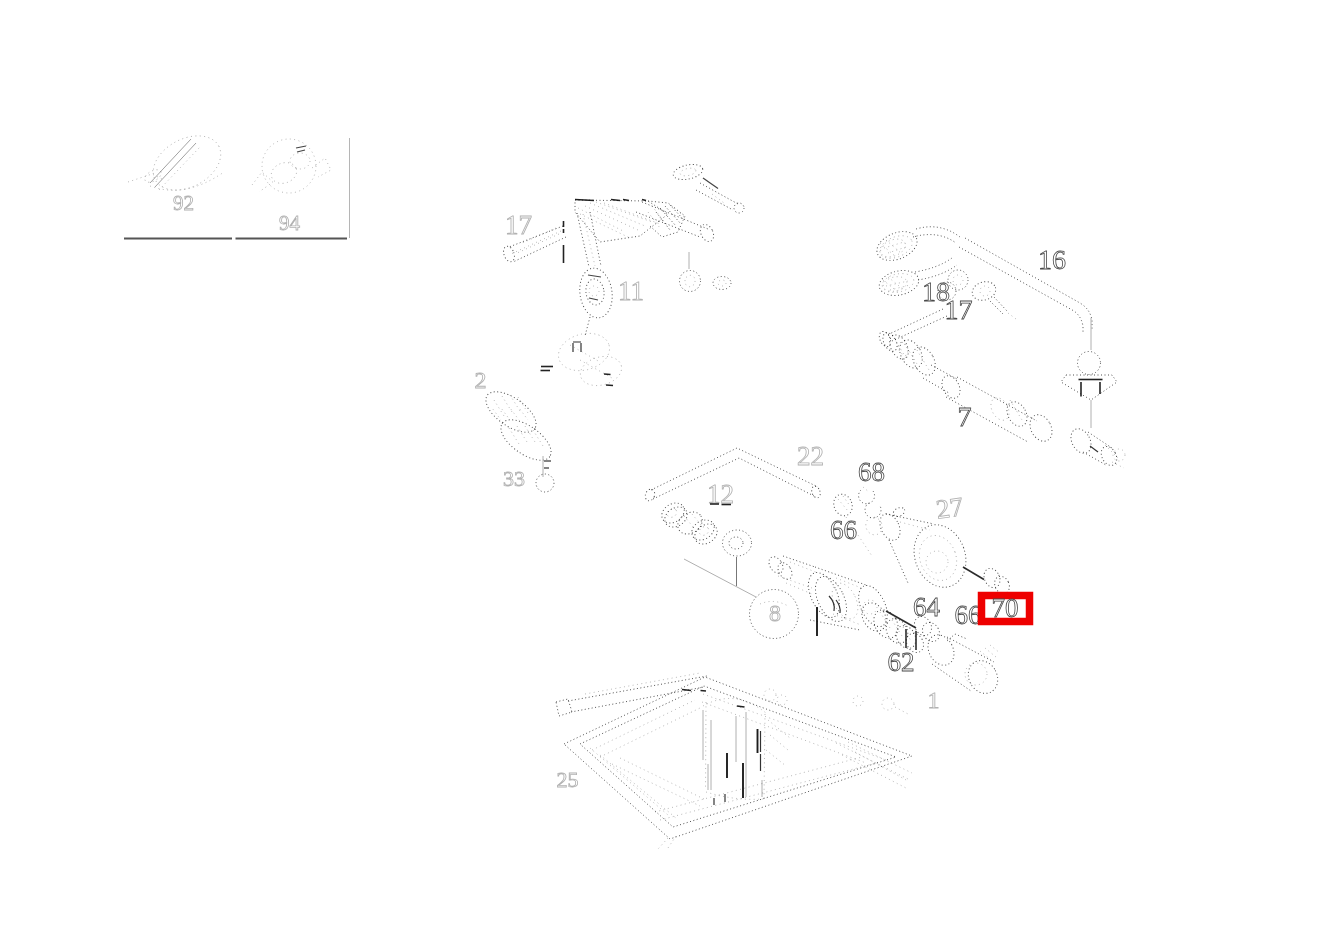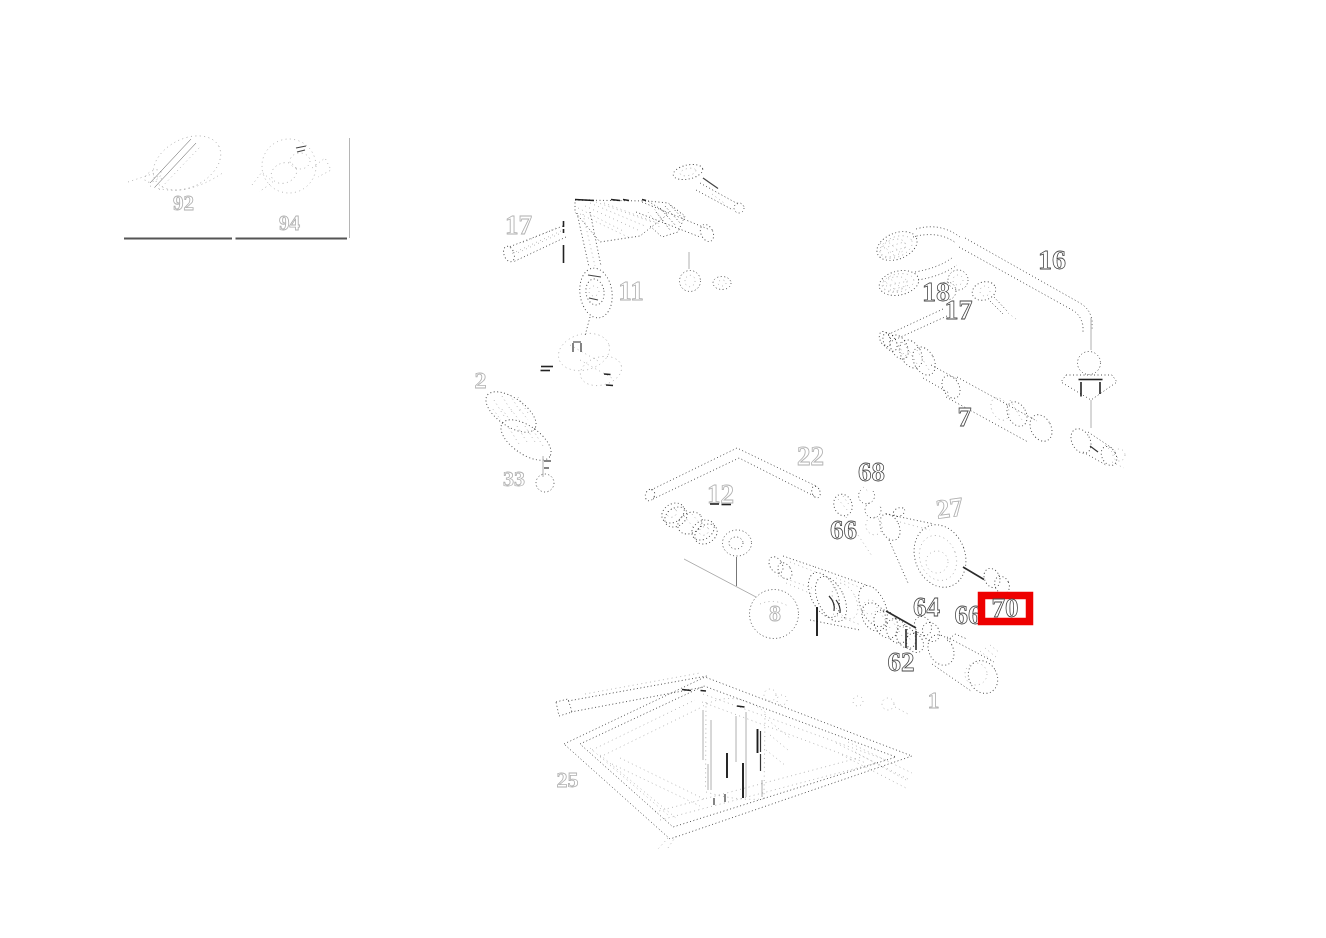--- a/index.html
+++ b/index.html
@@ -1,16 +1,16 @@
 <!DOCTYPE html>
 <html><head>
 <meta charset="utf-8">
 <style>
   html,body { margin:0; padding:0; background:#ffffff; }
-  .wrap { width:1326px; height:938px; position:relative; overflow:hidden;font-weight:bold; }
+  .wrap { width:1326px; height:938px; position:relative; overflow:hidden; }
   svg { display:block; }
   svg { will-change: transform; }
   .d1 { fill:none; stroke:#141414; stroke-width:.95; stroke-dasharray:1 2.5; opacity:.78; }
   .d2 { fill:none; stroke:#222; stroke-width:.85; stroke-dasharray:1 3.4; opacity:.38; }
   .dk { fill:none; stroke:#222; stroke-width:1.6; }
   .dka { fill:none; stroke:#2c2c2c; stroke-width:1.6; }
   .dkv { fill:none; stroke:#1d1d1d; stroke-width:1.9; }
   .dkthin { fill:none; stroke:#333; stroke-width:1.2; }
   .dk2 { fill:none; stroke:#444; stroke-width:1.2; }
   .cell { stroke:#555; stroke-width:1.8; }

